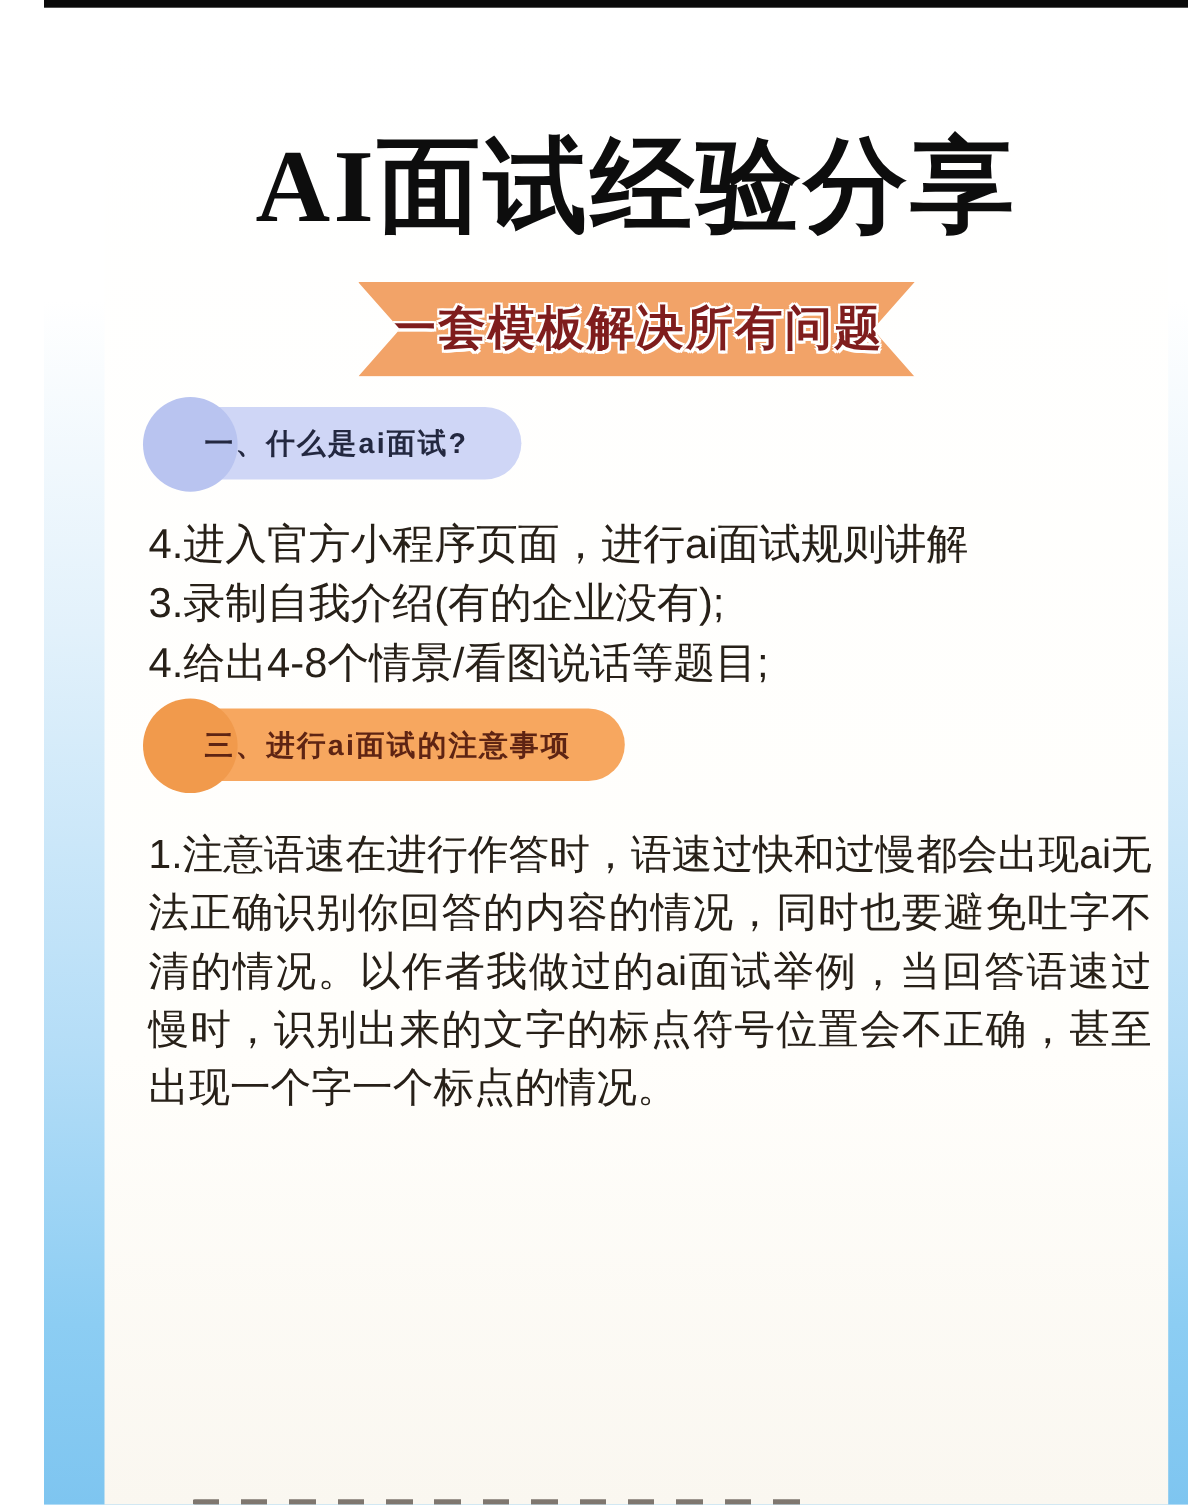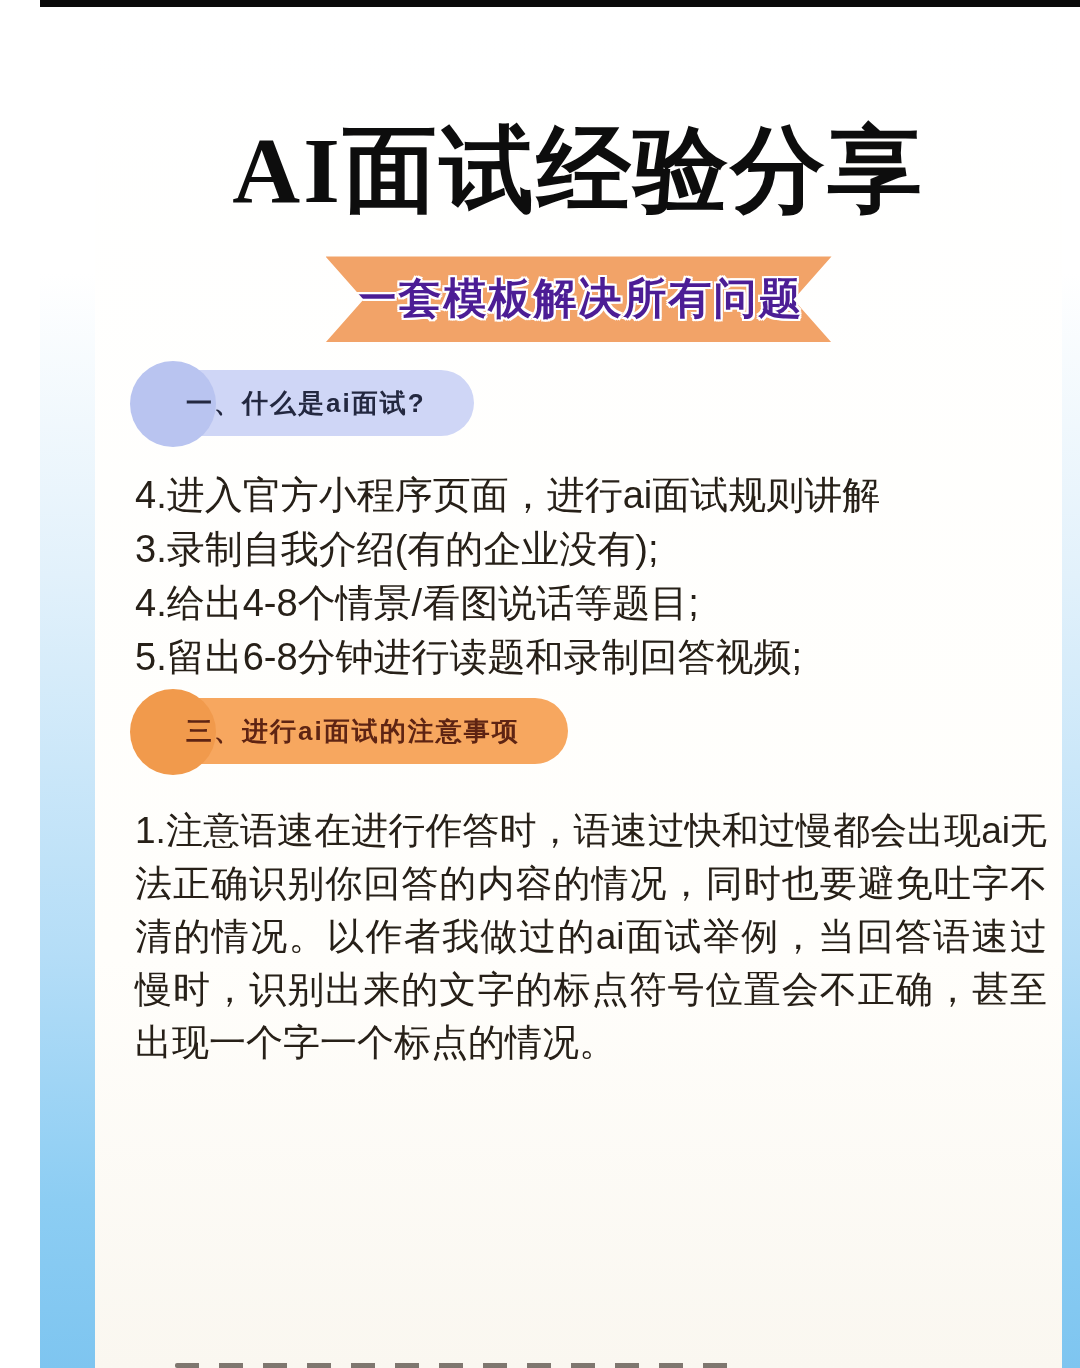--- a/index.html
+++ b/index.html
@@ -33,21 +33,21 @@
   }
   .ribbon{
     position:relative;
     margin:34px auto 0 auto;
     width:506px;height:86px;
     background:var(--ribbon-bg,#f2a368);
     clip-path:polygon(0 0,100% 0,calc(100% - 38px) 50%,100% 100%,0 100%,38px 50%);
     display:flex;align-items:center;justify-content:center;
   }
   .ribbon-label{
-    font-size:43px;font-weight:bold;color:#4c1d95;letter-spacing:2px;
+    font-size:43px;font-weight:bold;color:#7f1d1d;letter-spacing:2px;
     text-shadow:-2px -2px 0 #fff,2px -2px 0 #fff,-2px 2px 0 #fff,2px 2px 0 #fff,
                  0 -2px 0 #fff,0 2px 0 #fff,-2px 0 0 #fff,2px 0 0 #fff;
     white-space:nowrap;
     text-align:center;
   }
   .hl-wrap{margin-left:45px;}
   .hl{
     position:relative;display:inline-block;
     height:66px;line-height:66px;
     border-radius:36px;
@@ -108,21 +108,20 @@
         <span class="hl-text">一、什么是ai面试?</span>
       </div>
     </div>
 
 
 
     <div class="plist">
       <div class="list-item">4.进入官方小程序页面，进行ai面试规则讲解</div>
       <div class="list-item">3.录制自我介绍(有的企业没有);</div>
       <div class="list-item">4.给出4-8个情景/看图说话等题目;</div>
-      <div class="list-item">5.留出6-8分钟进行读题和录制回答视频;</div>
     </div>
 
     <div class="hl-wrap m-sec3">
       <div class="hl hl-3">
         <span class="hl-text">三、进行ai面试的注意事项</span>
       </div>
     </div>
 
     <p class="para para-3">1.注意语速在进行作答时，语速过快和过慢都会出现ai无法正确识别你回答的内容的情况，同时也要避免吐字不清的情况。以作者我做过的ai面试举例，当回答语速过慢时，识别出来的文字的标点符号位置会不正确，甚至出现一个字一个标点的情况。</p>
 

